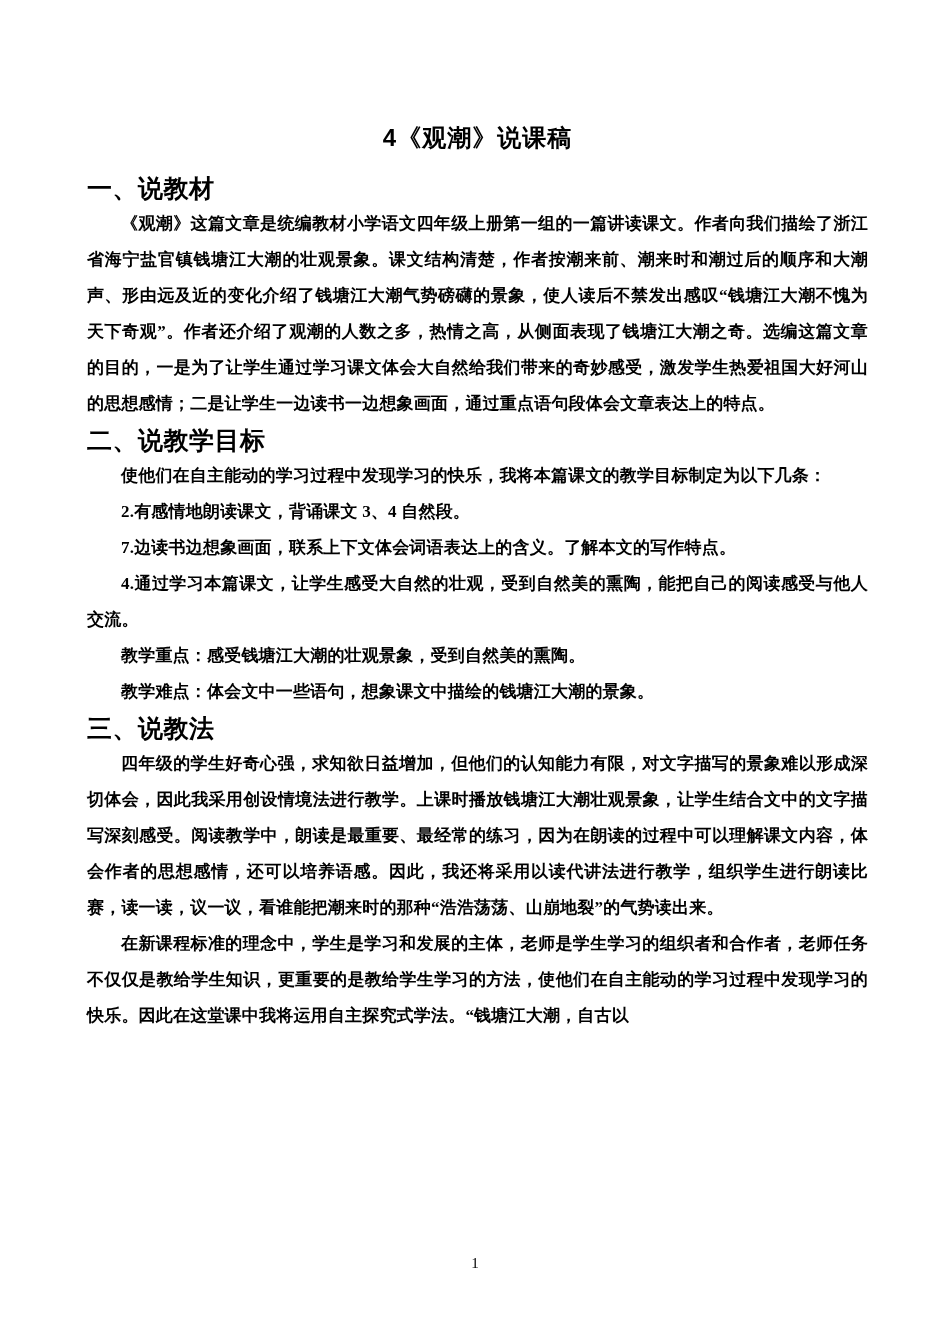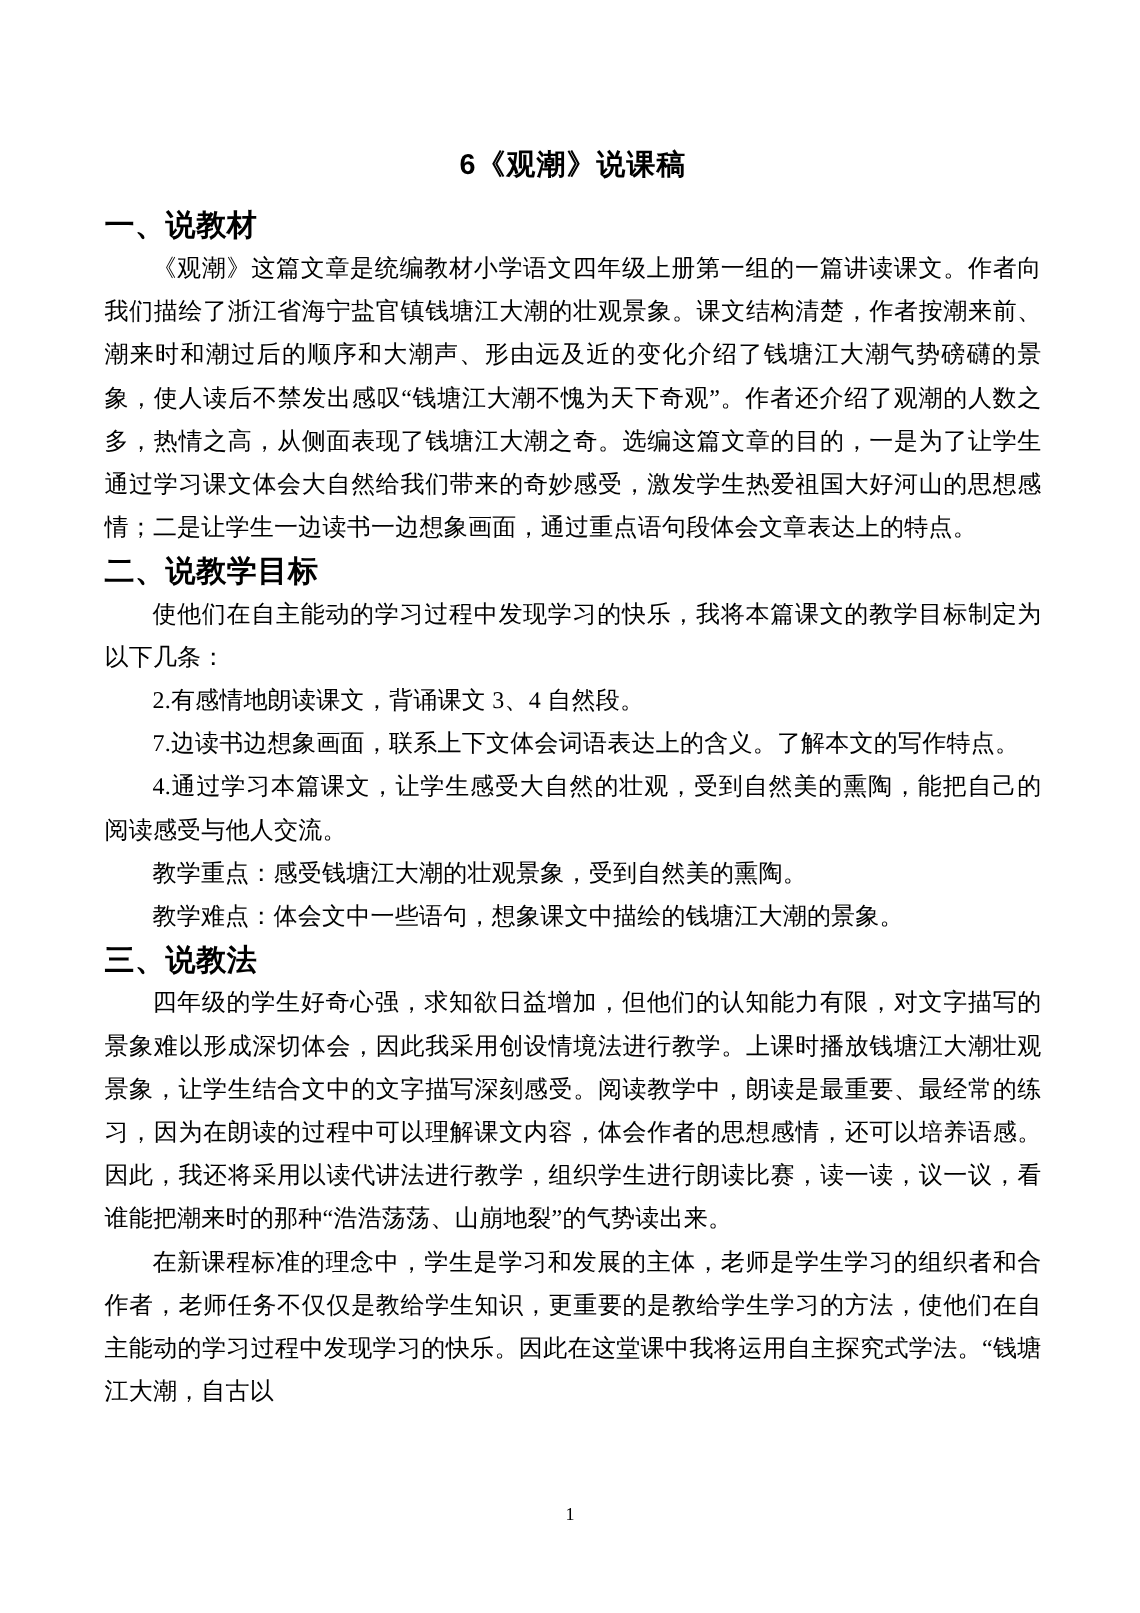--- a/index.html
+++ b/index.html
@@ -33,43 +33,44 @@
   }
   .heading {
     font-family: "Liberation Sans", sans-serif;
     font-size: 25px;
     font-weight: bold;
     margin: 0;
     line-height: 36px;
     letter-spacing: 0.5px;
   }
   .para {
-    font-size: 20px;
+    font-size: 17px;
     margin: 0;
     line-height: 36px;
     text-indent: 2em;
     text-align: justify;
     letter-spacing: 0.2px;
+    font-weight: bold;
   }
   .page-number {
     position: absolute;
     left: 0;
     right: 0;
     bottom: 72px;
     text-align: center;
     font-size: 15px;
     font-family: "Liberation Serif", serif;
   }
 </style>
 </head>
 <body>
 
 <div class="page">
 
-  <h1 class="doc-title">6《观潮》说课稿</h1>
+  <h1 class="doc-title">4《观潮》说课稿</h1>
 
   <h2 class="heading">一、说教材</h2>
   <p class="para">《观潮》这篇文章是统编教材小学语文四年级上册第一组的一篇讲读课文。作者向我们描绘了浙江省海宁盐官镇钱塘江大潮的壮观景象。课文结构清楚，作者按潮来前、潮来时和潮过后的顺序和大潮声、形由远及近的变化介绍了钱塘江大潮气势磅礴的景象，使人读后不禁发出感叹“钱塘江大潮不愧为天下奇观”。作者还介绍了观潮的人数之多，热情之高，从侧面表现了钱塘江大潮之奇。选编这篇文章的目的，一是为了让学生通过学习课文体会大自然给我们带来的奇妙感受，激发学生热爱祖国大好河山的思想感情；二是让学生一边读书一边想象画面，通过重点语句段体会文章表达上的特点。</p>
 
   <h2 class="heading">二、说教学目标</h2>
   <p class="para">使他们在自主能动的学习过程中发现学习的快乐，我将本篇课文的教学目标制定为以下几条：</p>
   <p class="para">2.有感情地朗读课文，背诵课文 3、4 自然段。</p>
   <p class="para">7.边读书边想象画面，联系上下文体会词语表达上的含义。了解本文的写作特点。</p>
   <p class="para">4.通过学习本篇课文，让学生感受大自然的壮观，受到自然美的熏陶，能把自己的阅读感受与他人交流。</p>
   <p class="para">教学重点：感受钱塘江大潮的壮观景象，受到自然美的熏陶。</p>

